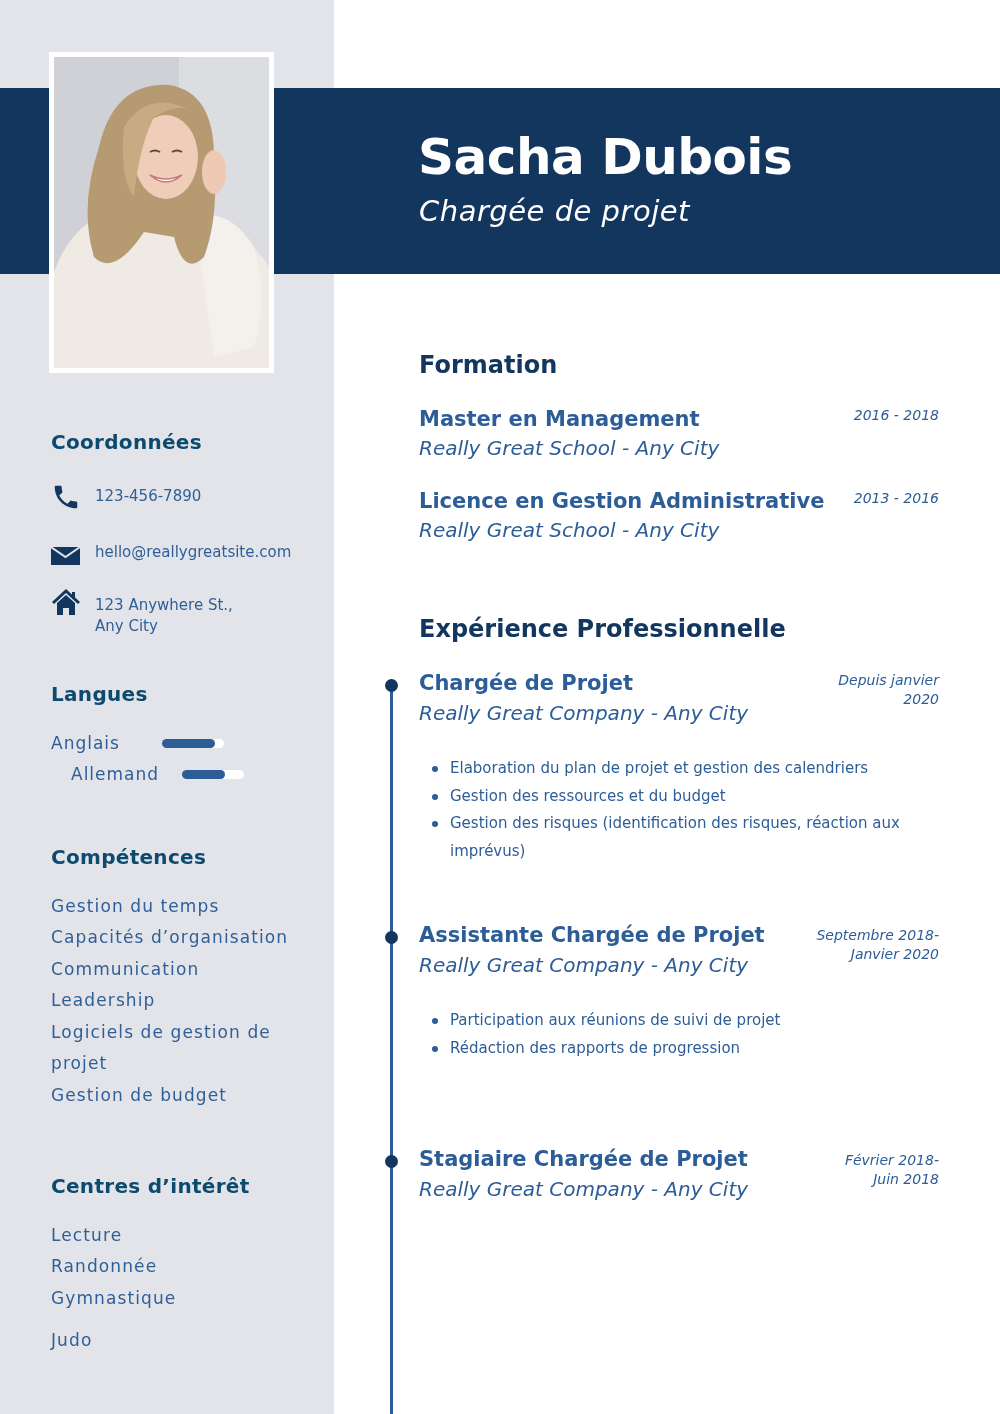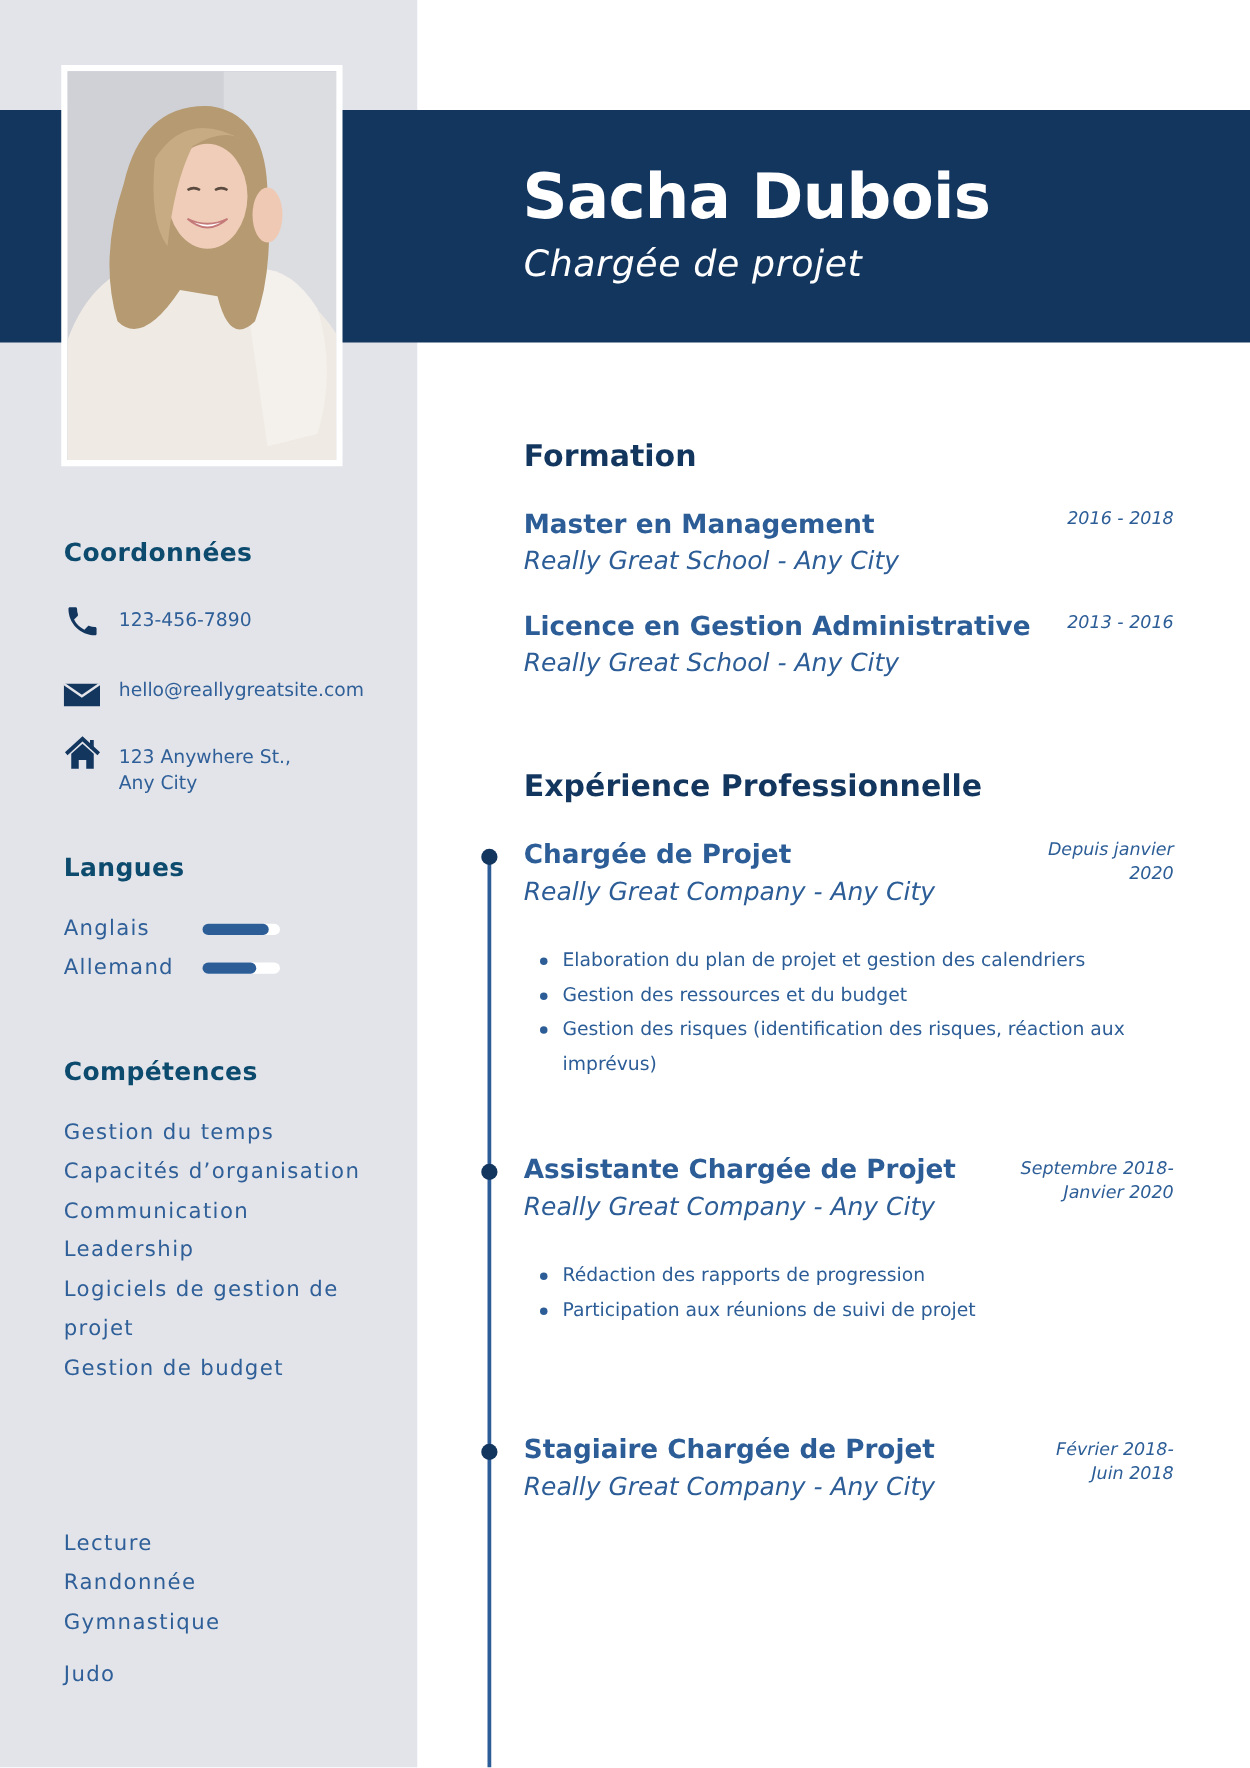--- a/index.html
+++ b/index.html
@@ -174,40 +174,41 @@
 </div>
 
 <div class="side-section" style="top:682px; height:110px;">
   <div class="side-title">Langues</div>
   <div class="lang-row" style="top:51px;">
     <span class="lang-label">Anglais</span>
     <div class="lang-bar">
       <div class="lang-fill" style="width:85%;"></div>
     </div>
   </div>
-  <div class="lang-row" style="top:82px;">
+  <div class="lang-row" style="top:82px;margin-left:20px;">
     <span class="lang-label">Allemand</span>
     <div class="lang-bar">
       <div class="lang-fill" style="width:70%;"></div>
     </div>
   </div>
 </div>
 
 <div class="side-section" style="top:845px; height:270px;">
   <div class="side-title">Compétences</div>
   <div class="side-list-item" style="top:51px;">Gestion du temps</div>
   <div class="side-list-item" style="top:82px;">Capacités d’organisation</div>
   <div class="side-list-item" style="top:114px;">Communication</div>
   <div class="side-list-item" style="top:145px;">Leadership</div>
   <div class="side-list-item" style="top:177px;">Logiciels de gestion de</div>
   <div class="side-list-item" style="top:208px;">projet</div>
   <div class="side-list-item" style="top:240px;">Gestion de budget</div>
 </div>
 
 <div class="side-section" style="top:1174px; height:170px;">
+  <div class="side-title">Centres d’intérêt</div>
   <div class="side-list-item" style="top:51px;">Lecture</div>
   <div class="side-list-item" style="top:82px;">Randonnée</div>
   <div class="side-list-item" style="top:114px;">Gymnastique</div>
   <div class="side-list-item" style="top:145px;margin-top:11px;">Judo</div>
 </div>
 
 <div class="section-title" style="top:351px;">Formation</div>
 
 <div class="entry-title" style="top:407px;">Master en Management</div>
 <div class="entry-sub" style="top:436px;">Really Great School - Any City</div>
@@ -236,22 +237,22 @@
   <li>Gestion des risques (identification des risques, réaction aux imprévus)</li>
 </ul>
 
 <div class="entry-title" style="top:923px;">Assistante Chargée de Projet</div>
 <div class="entry-sub" style="top:953px;">Really Great Company - Any City</div>
 <div class="entry-date" style="top:926px;">
   <div>Septembre 2018-</div>
   <div>Janvier 2020</div>
 </div>
 <ul class="bullets" style="top:1007px;">
+  <li>Participation aux réunions de suivi de projet</li>
   <li>Rédaction des rapports de progression</li>
-  <li>Participation aux réunions de suivi de projet</li>
 </ul>
 
 <div class="entry-title" style="top:1147px;">Stagiaire Chargée de Projet</div>
 <div class="entry-sub" style="top:1177px;">Really Great Company - Any City</div>
 <div class="entry-date" style="top:1151px;">
   <div>Février 2018-</div>
   <div>Juin 2018</div>
 </div>
 <ul class="bullets" style="top:1231px;">
 </ul>

